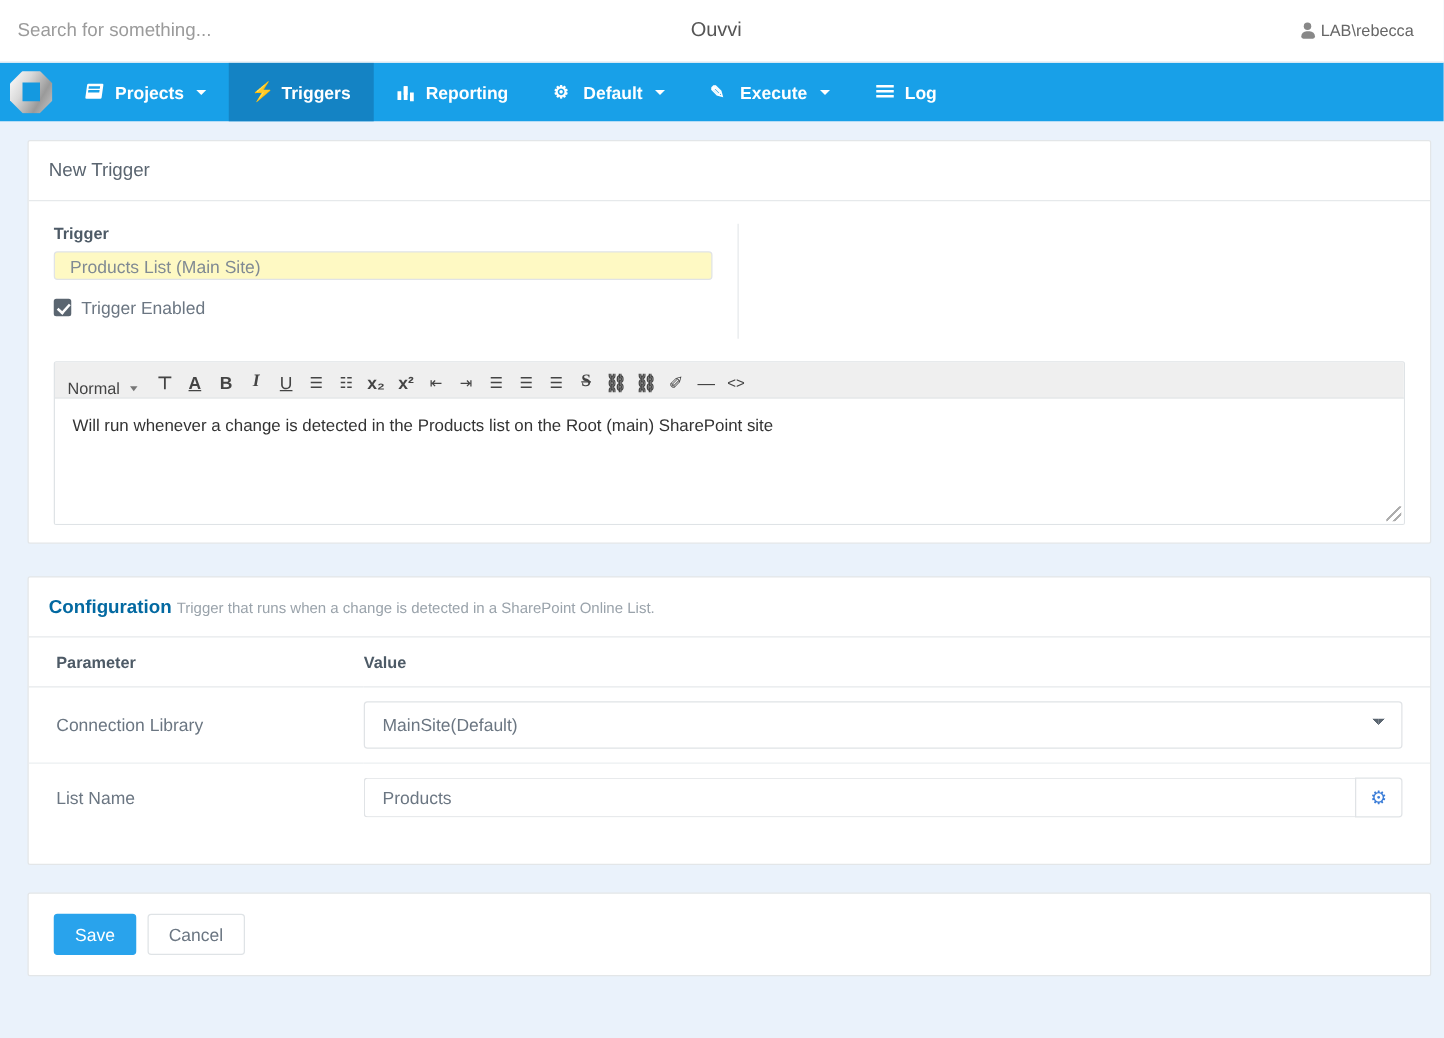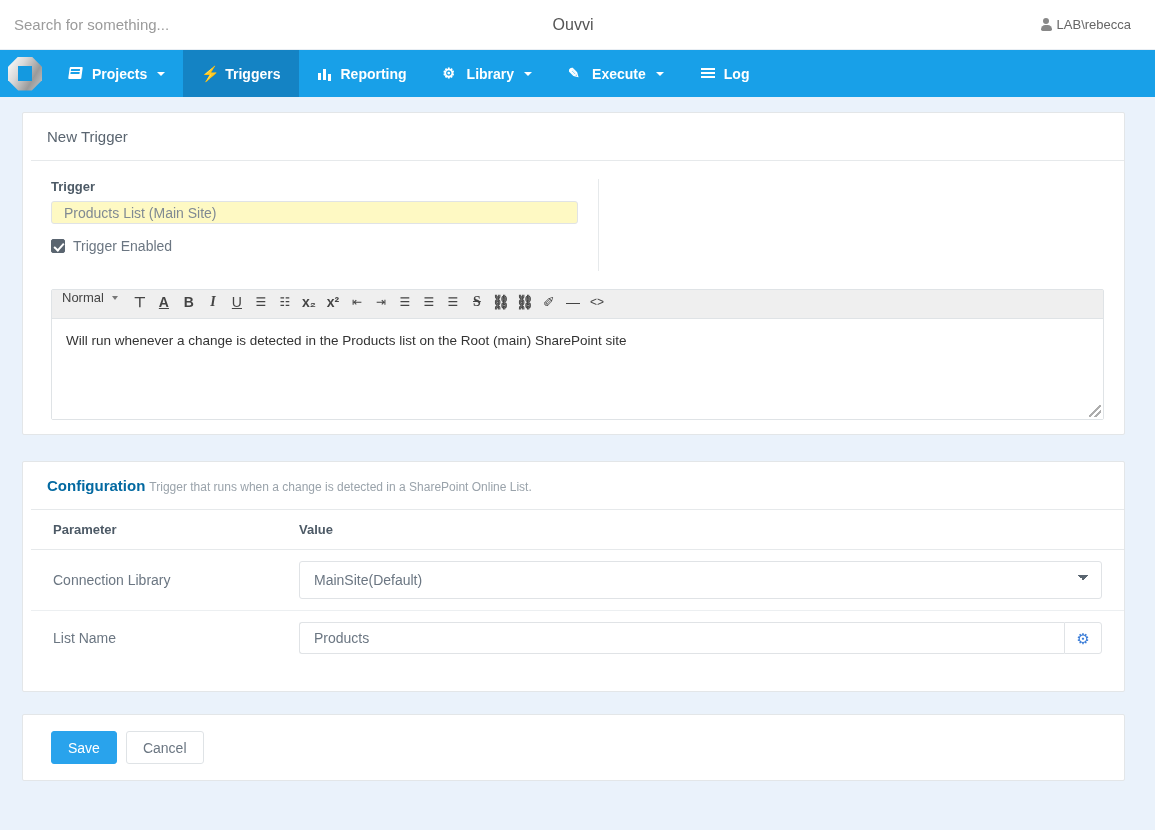--- a/index.html
+++ b/index.html
@@ -131,24 +131,23 @@
   
   .ico-list::before {
     content:""; position:absolute; left:1px; top:2px; width:14px; height:2px; background:#fff;
     box-shadow: 0 4px 0 #fff, 0 8px 0 #fff;
   }
 
   
   .page { padding: 0; }
   .panel {
     background: #ffffff;
-    margin: 15px 30px 0 22px;
+    margin: 15px 10px 0 22px;
     border: 1px solid #e3e6e8;
     border-radius: 2px;
-    padding-left: 8px;
   }
   .panel-head {
     padding: 15px 16px;
     font-size: 15px;
     color: #5a6570;
     border-bottom: 1px solid #e6e9eb;
   }
   .panel-head .sub {
     font-size: 12px; color: #9aa3ab; font-weight: normal; margin-left: 4px;
   }
@@ -217,21 +216,21 @@
     margin-top: 18px;
     border: 1px solid #dfe3e6;
     border-radius: 2px;
     position: relative;
   }
   .editor-toolbar {
     background: #efefef;
     border-bottom: 1px solid #dfe3e6;
     height: 29px;
     display: flex;
-    align-items: flex-start;
+    align-items: flex-end;
     padding: 0 8px;
     gap: 2px;
     color: #444;
     font-size: 13px;
     user-select:none;
   }
   .tb-picker {
     display:flex; align-items:center; gap:8px;
     padding: 0 6px 0 2px; margin-right: 4px; color:#444;
     font-size: 13px;
@@ -367,21 +366,21 @@
       <span>Triggers</span>
     </a>
 
     <a class="nav-item">
       <span class="nico ico-chart"></span>
       <span>Reporting</span>
     </a>
 
     <a class="nav-item">
       <span class="nico ico-gears">⚙</span>
-      <span>Library</span>
+      <span>Default</span>
       <span class="caret"></span>
     </a>
 
     <a class="nav-item">
       <span class="nico ico-wand">✎</span>
       <span>Execute</span>
       <span class="caret"></span>
     </a>
 
     <a class="nav-item">

